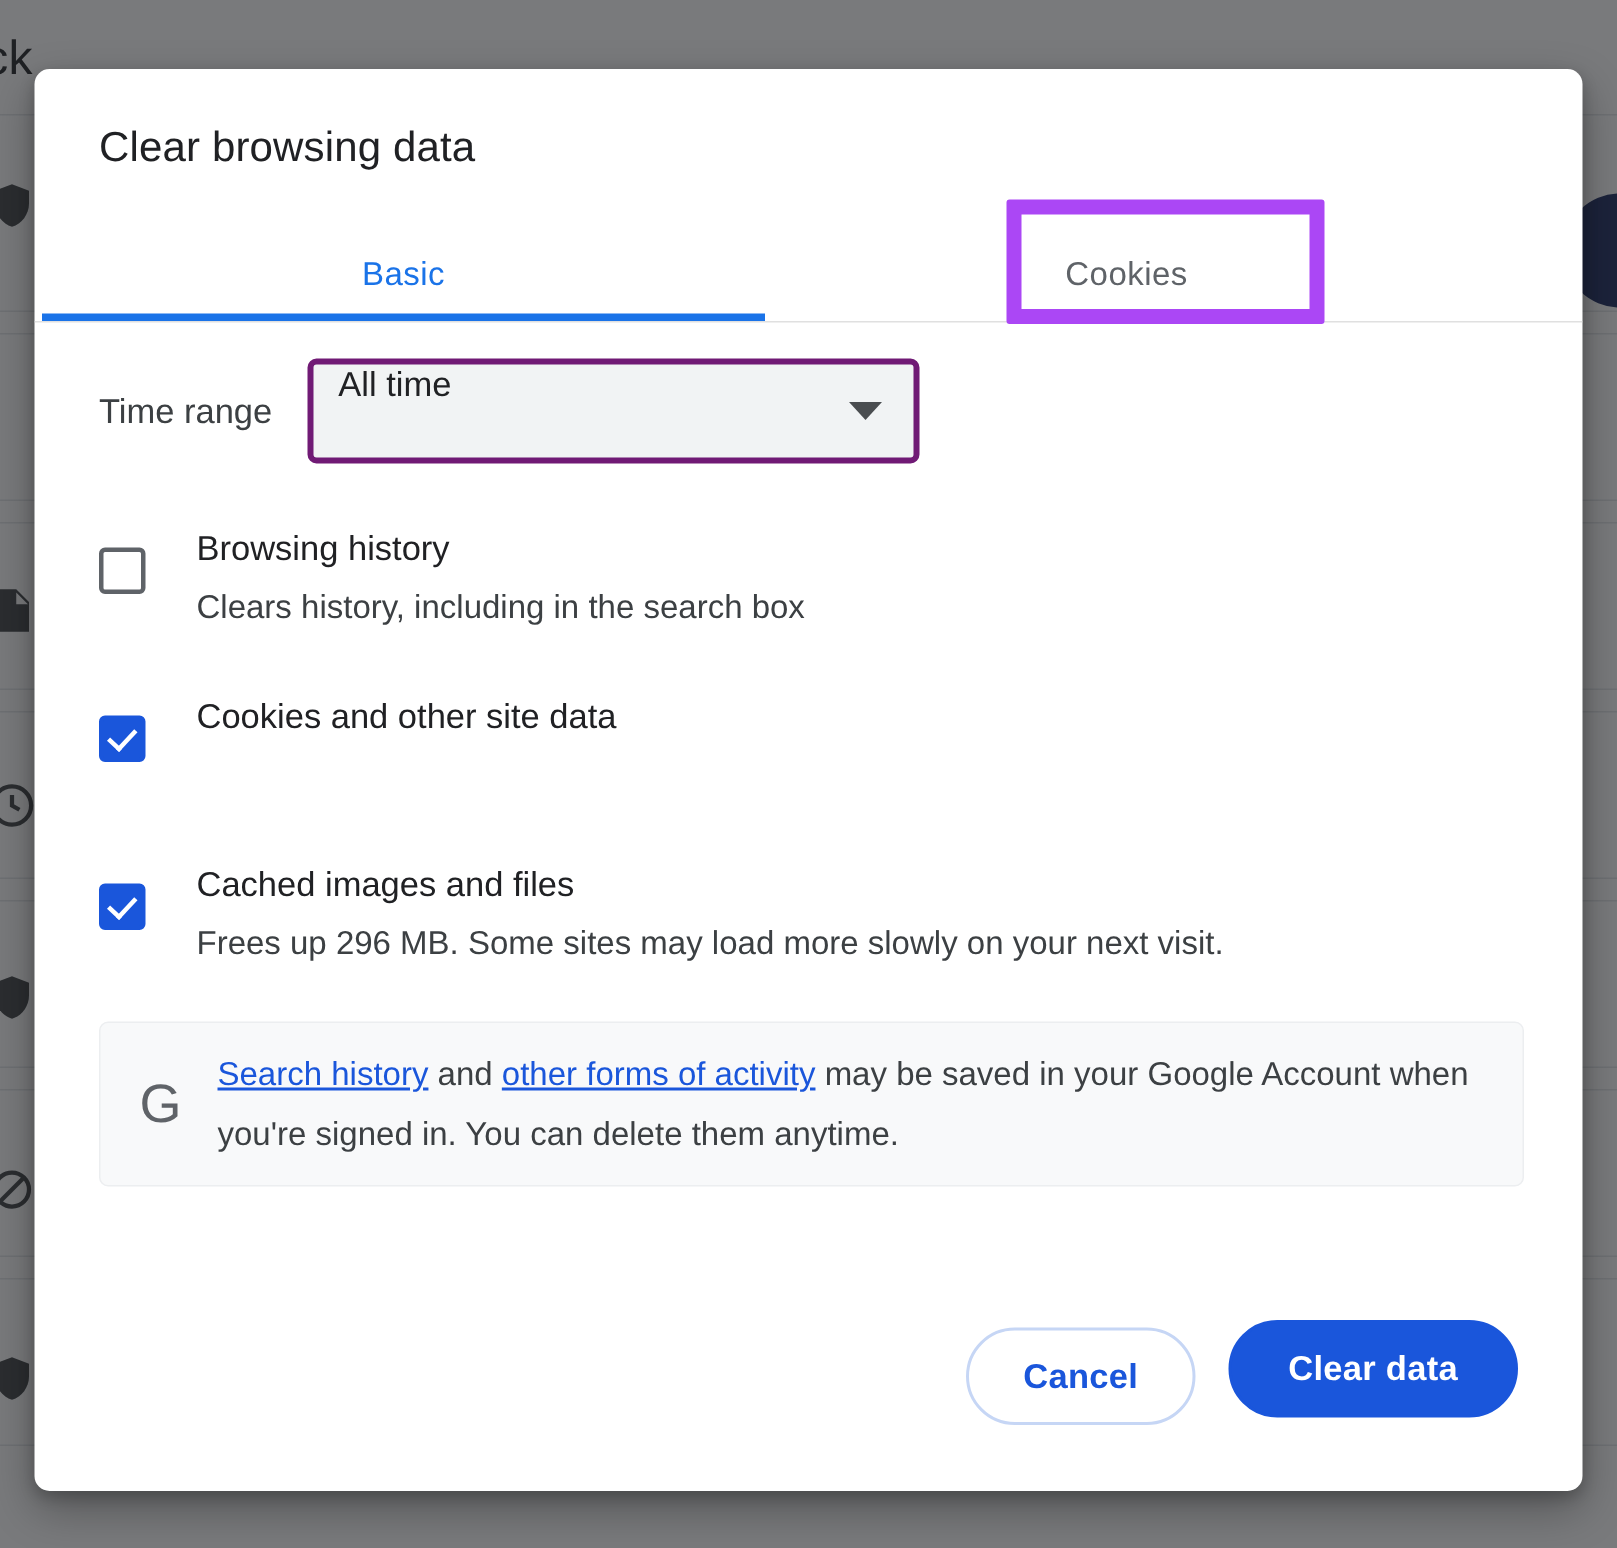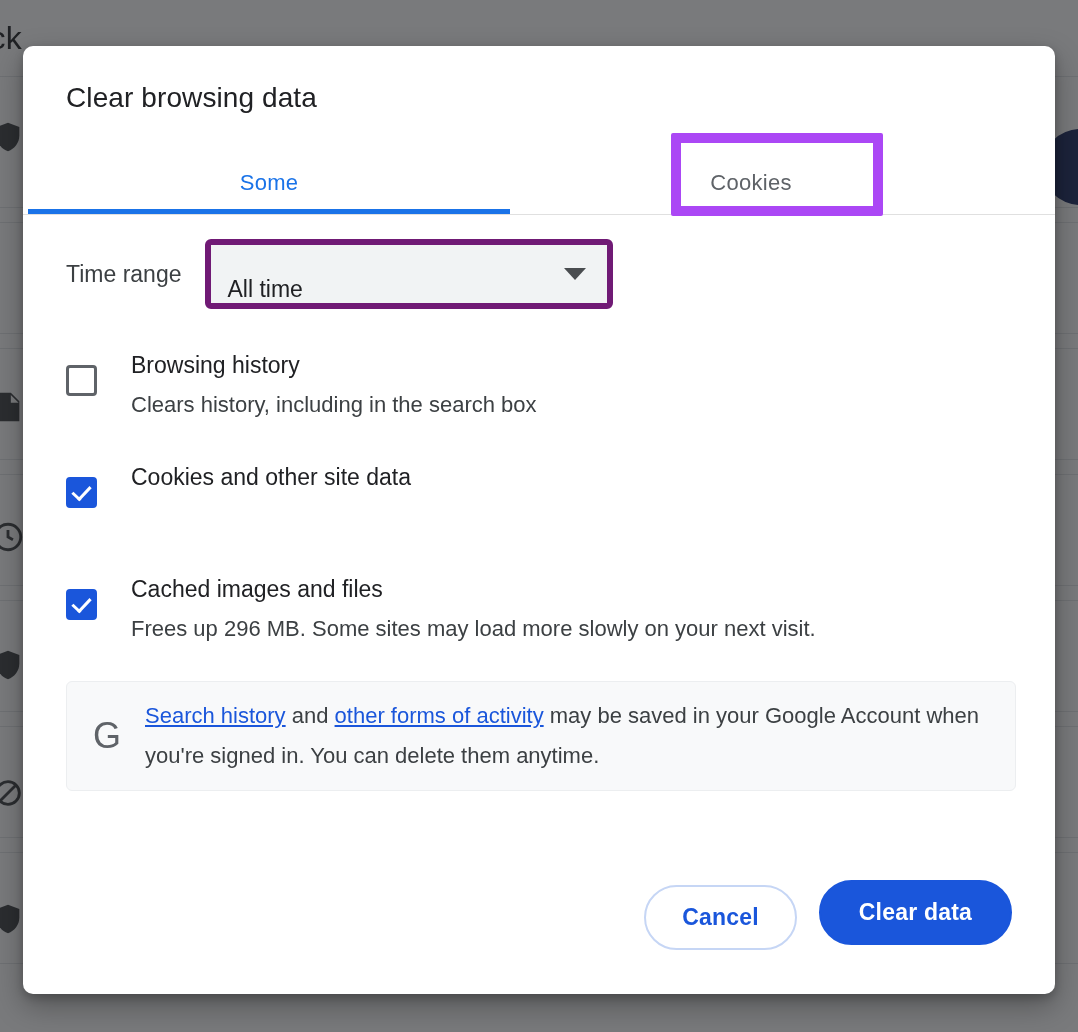--- a/index.html
+++ b/index.html
@@ -174,24 +174,24 @@
   .timerange-label {
     font-size: 23px;
     color: #3c4043;
     margin-right: 24px;
   }
   .select-wrap {
     position: relative;
     width: 408px;
     height: 70px;
     background: #f1f3f4;
-    border: 6px solid #701a75;
+    border: 4px solid #701a75;
     border-radius: 6px;
     display: flex;
-    align-items: flex-end;
+    align-items: flex-start;
   }
   .select-value {
     font-size: 23px;
     color: #202124;
     margin-left: 16px;
   }
   .select-arrow {
     position: absolute;
     right: 21px;
     top: 50%;
@@ -375,21 +375,21 @@
     <div class="bg-avatar"></div>
   </div>
 
   <div class="scrim"></div>
 
   <div class="dialog">
 
     <div class="dialog-title">Clear browsing data</div>
 
     <div class="tabs">
-      <button class="tab tab-basic">Some</button>
+      <button class="tab tab-basic">Basic</button>
       <button class="tab tab-advanced">Cookies</button>
     </div>
     <div class="tabs-divider"></div>
     <div class="tab-indicator"></div>
 
     <div class="highlight-box"></div>
 
     <div class="timerange-row">
       <div class="timerange-label">Time range</div>
       <div class="select-wrap">

